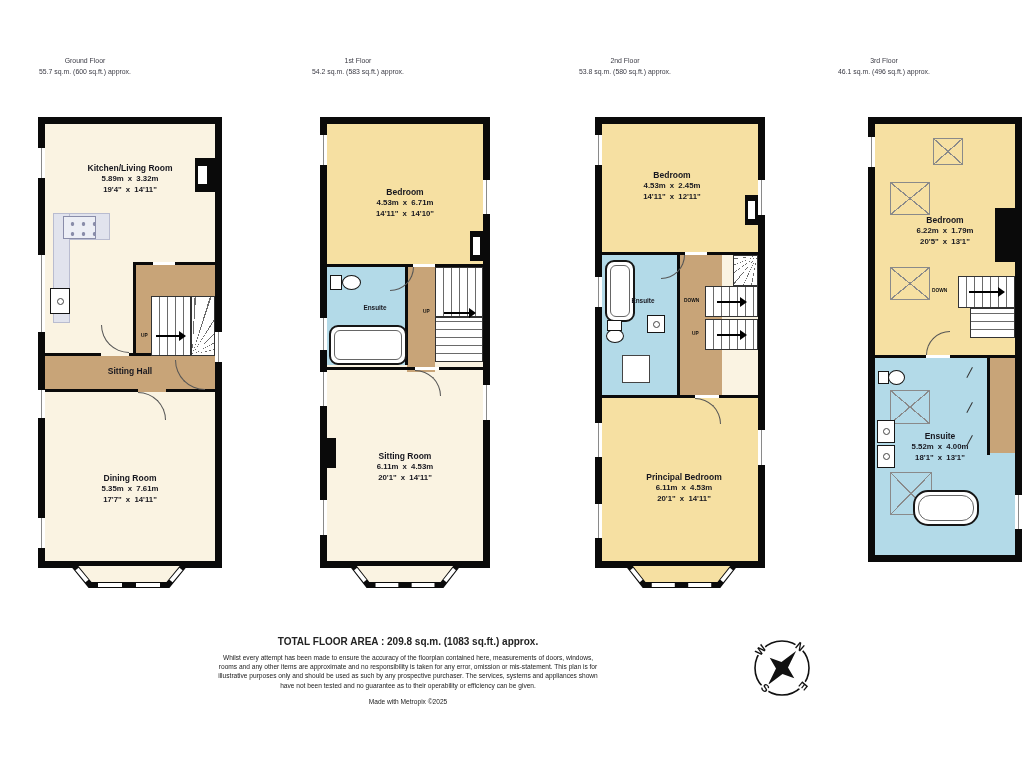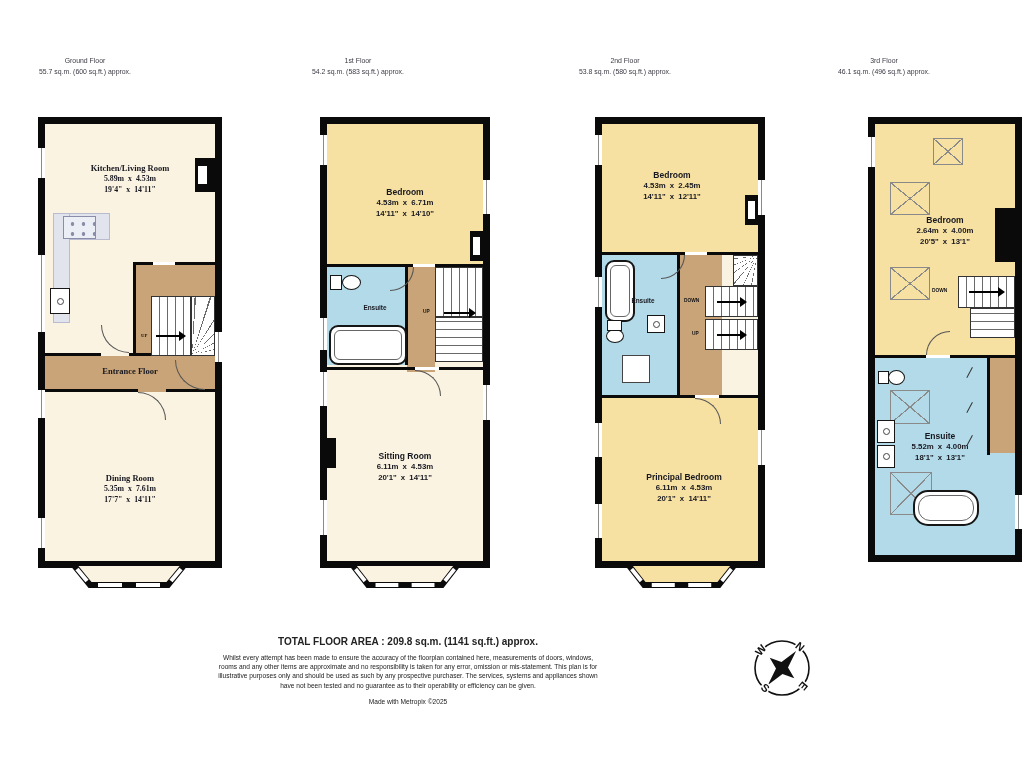--- a/index.html
+++ b/index.html
@@ -75,21 +75,21 @@
 </div>
 <div class="hdr" style="left:625px;top:56px;">
   <div>2nd Floor</div>
   <div>53.8 sq.m. (580 sq.ft.) approx.</div>
 </div>
 <div class="hdr" style="left:884px;top:56px;">
   <div>3rd Floor</div>
   <div>46.1 sq.m. (496 sq.ft.) approx.</div>
 </div>
 
-<div class="plan" style="left:38px;top:117px;width:184px;height:451px;font-family:Liberation Serif, serif;">
+<div class="plan" style="left:38px;top:117px;width:184px;height:451px;">
   <div class="r cream" style="left:7px;top:7px;width:170px;height:437px;"></div>
 
   <div class="r tan" style="left:95px;top:145px;width:82px;height:94px;"></div>
   <div class="r tan" style="left:7px;top:239px;width:170px;height:36px;"></div>
 
   <div class="wall" style="left:7px;top:236px;width:56px;height:3px;"></div>
   <div class="wall" style="left:91px;top:236px;width:35px;height:3px;"></div>
   <div class="wall" style="left:95px;top:145px;width:3px;height:94px;"></div>
   <div class="wall" style="left:95px;top:145px;width:82px;height:3px;"></div>
   <div class="wht" style="left:115px;top:145px;width:22px;height:3px;"></div>
@@ -115,25 +115,25 @@
   <div class="winv" style="left:0;top:273px;height:28px;"></div>
   <div class="winv" style="left:0;top:401px;height:30px;"></div>
   <div class="winv" style="left:177px;top:215px;height:30px;"></div>
 
   <div class="arc arc-bl" style="left:63px;top:208px;width:28px;height:28px;"></div>
   <div class="arc arc-tr" style="left:100px;top:275px;width:28px;height:28px;"></div>
   <div class="arc arc-bl" style="left:137px;top:243px;width:30px;height:30px;"></div>
 
   <div class="rlabel" style="left:92px;top:46px;">
     <div class="rl-name">Kitchen/Living Room</div>
-    <div class="rl-dim">5.89m x 4.53m</div>
+    <div class="rl-dim">5.89m x 3.32m</div>
     <div class="rl-dim">19'4" x 14'11"</div>
   </div>
   <div class="rlabel" style="left:92px;top:249px;">
-    <div class="rl-name">Entrance Floor</div>
+    <div class="rl-name">Sitting Hall</div>
   </div>
   <div class="rlabel" style="left:92px;top:356px;">
     <div class="rl-name">Dining Room</div>
     <div class="rl-dim">5.35m x 7.61m</div>
     <div class="rl-dim">17'7" x 14'11"</div>
   </div>
 
   <svg class="bay" style="left:30px;top:444px;" width="122" height="28" viewBox="0 0 122 28">
     <polygon points="4,2 118,2 100,24 22,24" fill="#faf3e2" stroke="#0a0a0a" stroke-width="6"></polygon>
     <line x1="30" y1="24" x2="54" y2="24" stroke="#fff" stroke-width="4"></line>
@@ -291,31 +291,31 @@
   <div class="sink" style="left:9px;top:303px;width:16px;height:21px;"></div>
   <div class="sink" style="left:9px;top:328px;width:16px;height:21px;"></div>
   <div class="skylight" style="left:22px;top:355px;width:40px;height:41px;"></div>
   <div class="bath bath-free" style="left:45px;top:373px;width:62px;height:32px;"></div>
 
   <div class="winv" style="left:0;top:20px;height:30px;"></div>
   <div class="winv" style="left:147px;top:378px;height:34px;"></div>
 
   <div class="rlabel" style="left:77px;top:98px;">
     <div class="rl-name">Bedroom</div>
-    <div class="rl-dim">2.64m x 4.00m</div>
+    <div class="rl-dim">6.22m x 1.79m</div>
     <div class="rl-dim">20'5" x 13'1"</div>
   </div>
   <div class="rlabel" style="left:72px;top:314px;">
     <div class="rl-name">Ensuite</div>
     <div class="rl-dim">5.52m x 4.00m</div>
     <div class="rl-dim">18'1" x 13'1"</div>
   </div>
 </div>
 
-<div class="footer-total">TOTAL FLOOR AREA : 209.8 sq.m. (1141 sq.ft.) approx.</div>
+<div class="footer-total">TOTAL FLOOR AREA : 209.8 sq.m. (1083 sq.ft.) approx.</div>
 <div class="footer-disc">Whilst every attempt has been made to ensure the accuracy of the floorplan contained here, measurements of doors, windows, rooms and any other items are approximate and no responsibility is taken for any error, omission or mis-statement. This plan is for illustrative purposes only and should be used as such by any prospective purchaser. The services, systems and appliances shown have not been tested and no guarantee as to their operability or efficiency can be given.</div>
 <div class="footer-credit">Made with Metropix ©2025</div>
 
 <svg style="position:absolute;left:746px;top:632px;" width="72" height="72" viewBox="0 0 72 72">
   <circle cx="36" cy="36" r="27" fill="none" stroke="#111" stroke-width="1.6"></circle>
   <path d="M50.1 19.1 L42 35.5 L48.3 46.3 L36.5 42 L21.9 52.9 L30 36.5 L23.7 25.7 L35.5 30 Z" fill="#111"></path>
   <g font-family="Liberation Sans, DejaVu Sans, sans-serif" font-size="11" font-weight="bold" fill="#111" stroke="#fff" stroke-width="3" paint-order="stroke" text-anchor="middle" dominant-baseline="middle">
     <text x="53.4" y="15.3" transform="rotate(40 53.4 15.3)">N</text>
     <text x="15.3" y="18.6" transform="rotate(-50 15.3 18.6)">W</text>
     <text x="18.6" y="56.7" transform="rotate(40 18.6 56.7)">S</text>

